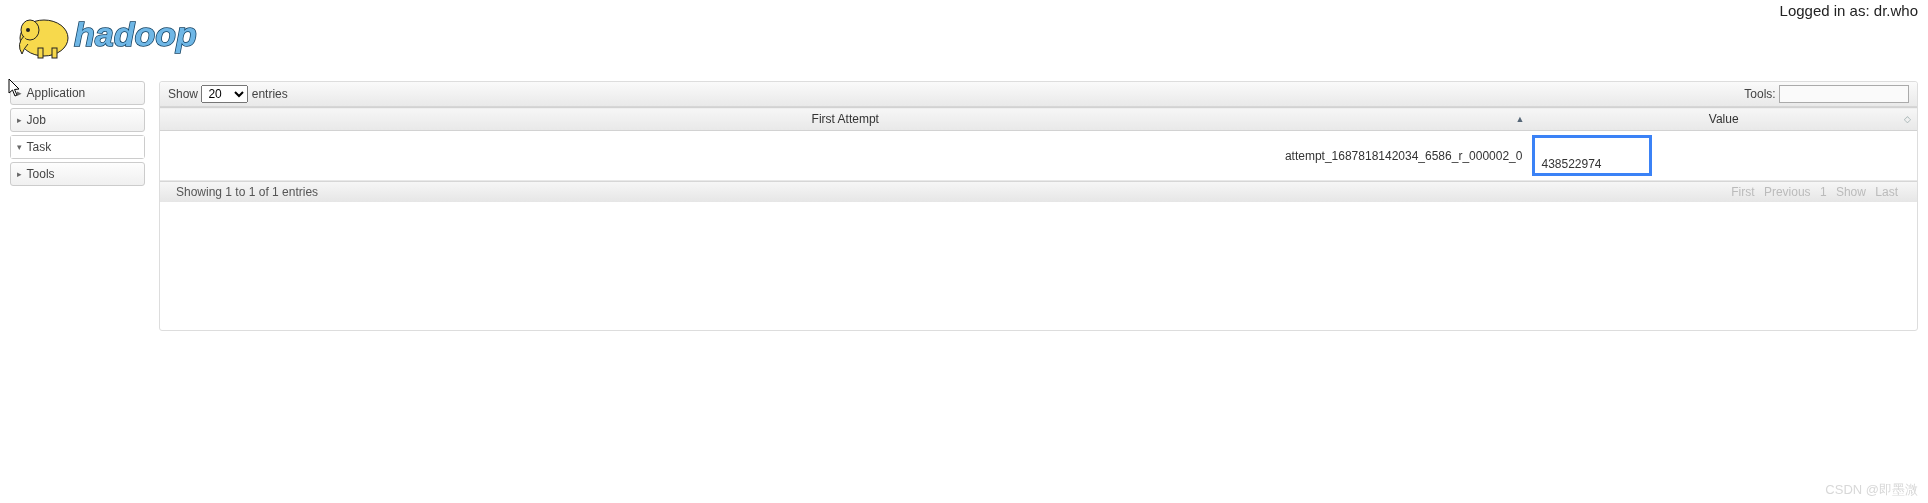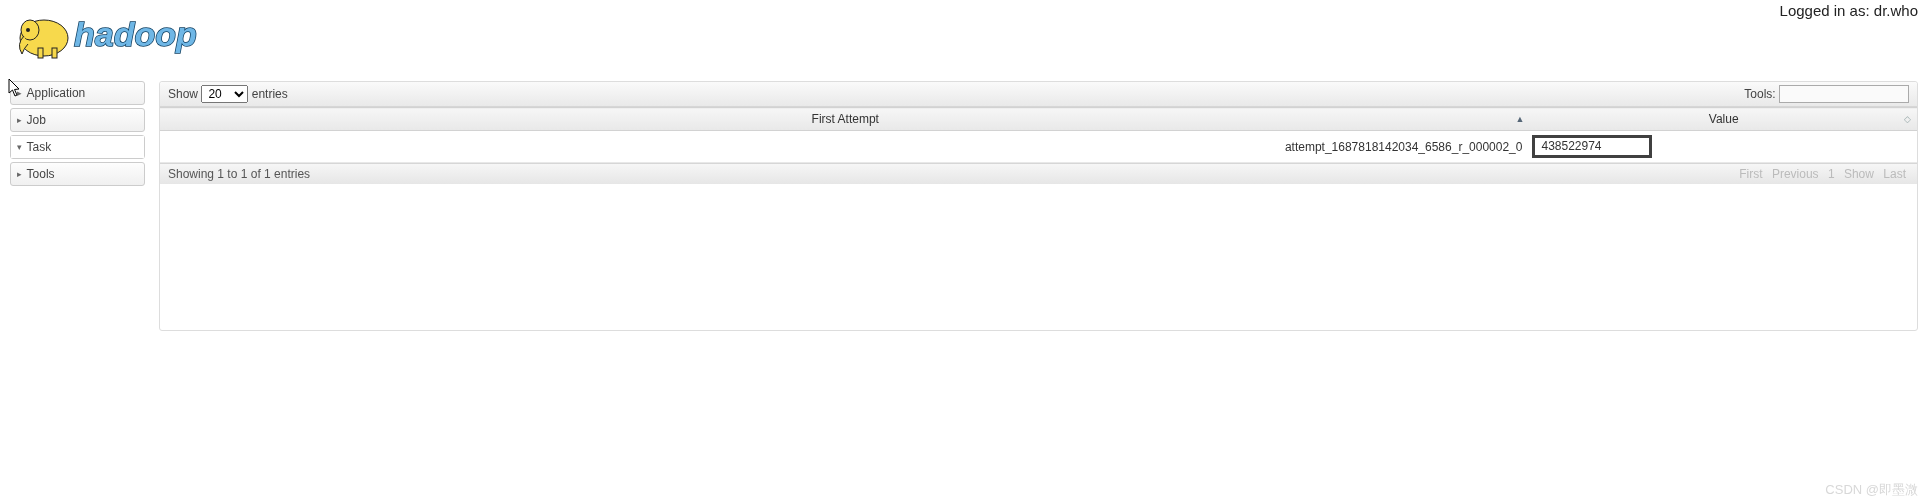--- a/index.html
+++ b/index.html
@@ -110,31 +110,31 @@
     padding: 4px 8px;
     font-size: 12px;
     border-bottom: 1px solid #e8e8e8;
     background: #fff;
     vertical-align: middle;
   }
   .col-attempt { width: 78%; text-align: right; }
   .col-value   { width: 22%; text-align: left; }
   .value-highlight {
     display: inline-block;
-    border: 3px solid #404040;
-    padding: 2px 44px 2px 6px;
+    border: 3px solid #3b82f6;
+    padding: 20px 44px 2px 6px;
     min-width: 120px;
     line-height: 1.1;
     margin-left: -6px;
   }
   .dt-bottombar {
     display: flex; justify-content: space-between; align-items: flex-end;
     background: linear-gradient(#f6f6f6,#e6e6e6);
     border-top: 1px solid #d6d6d6;
-    padding: 3px 8px;
+    padding: 3px 16px;
     font-size: 12px; color: #555;
   }
   .paginate span { color: #bbb; margin: 8px 3px; }
   .watermark {
     position: fixed; bottom: 4px; right: 10px;
     font-size: 13px; color: #d8d8d8; font-family: Arial, sans-serif;
   }
   .cursor-svg {
     position: absolute; top: 78px; left: 8px;
     width: 16px; height: 20px; pointer-events:none;

